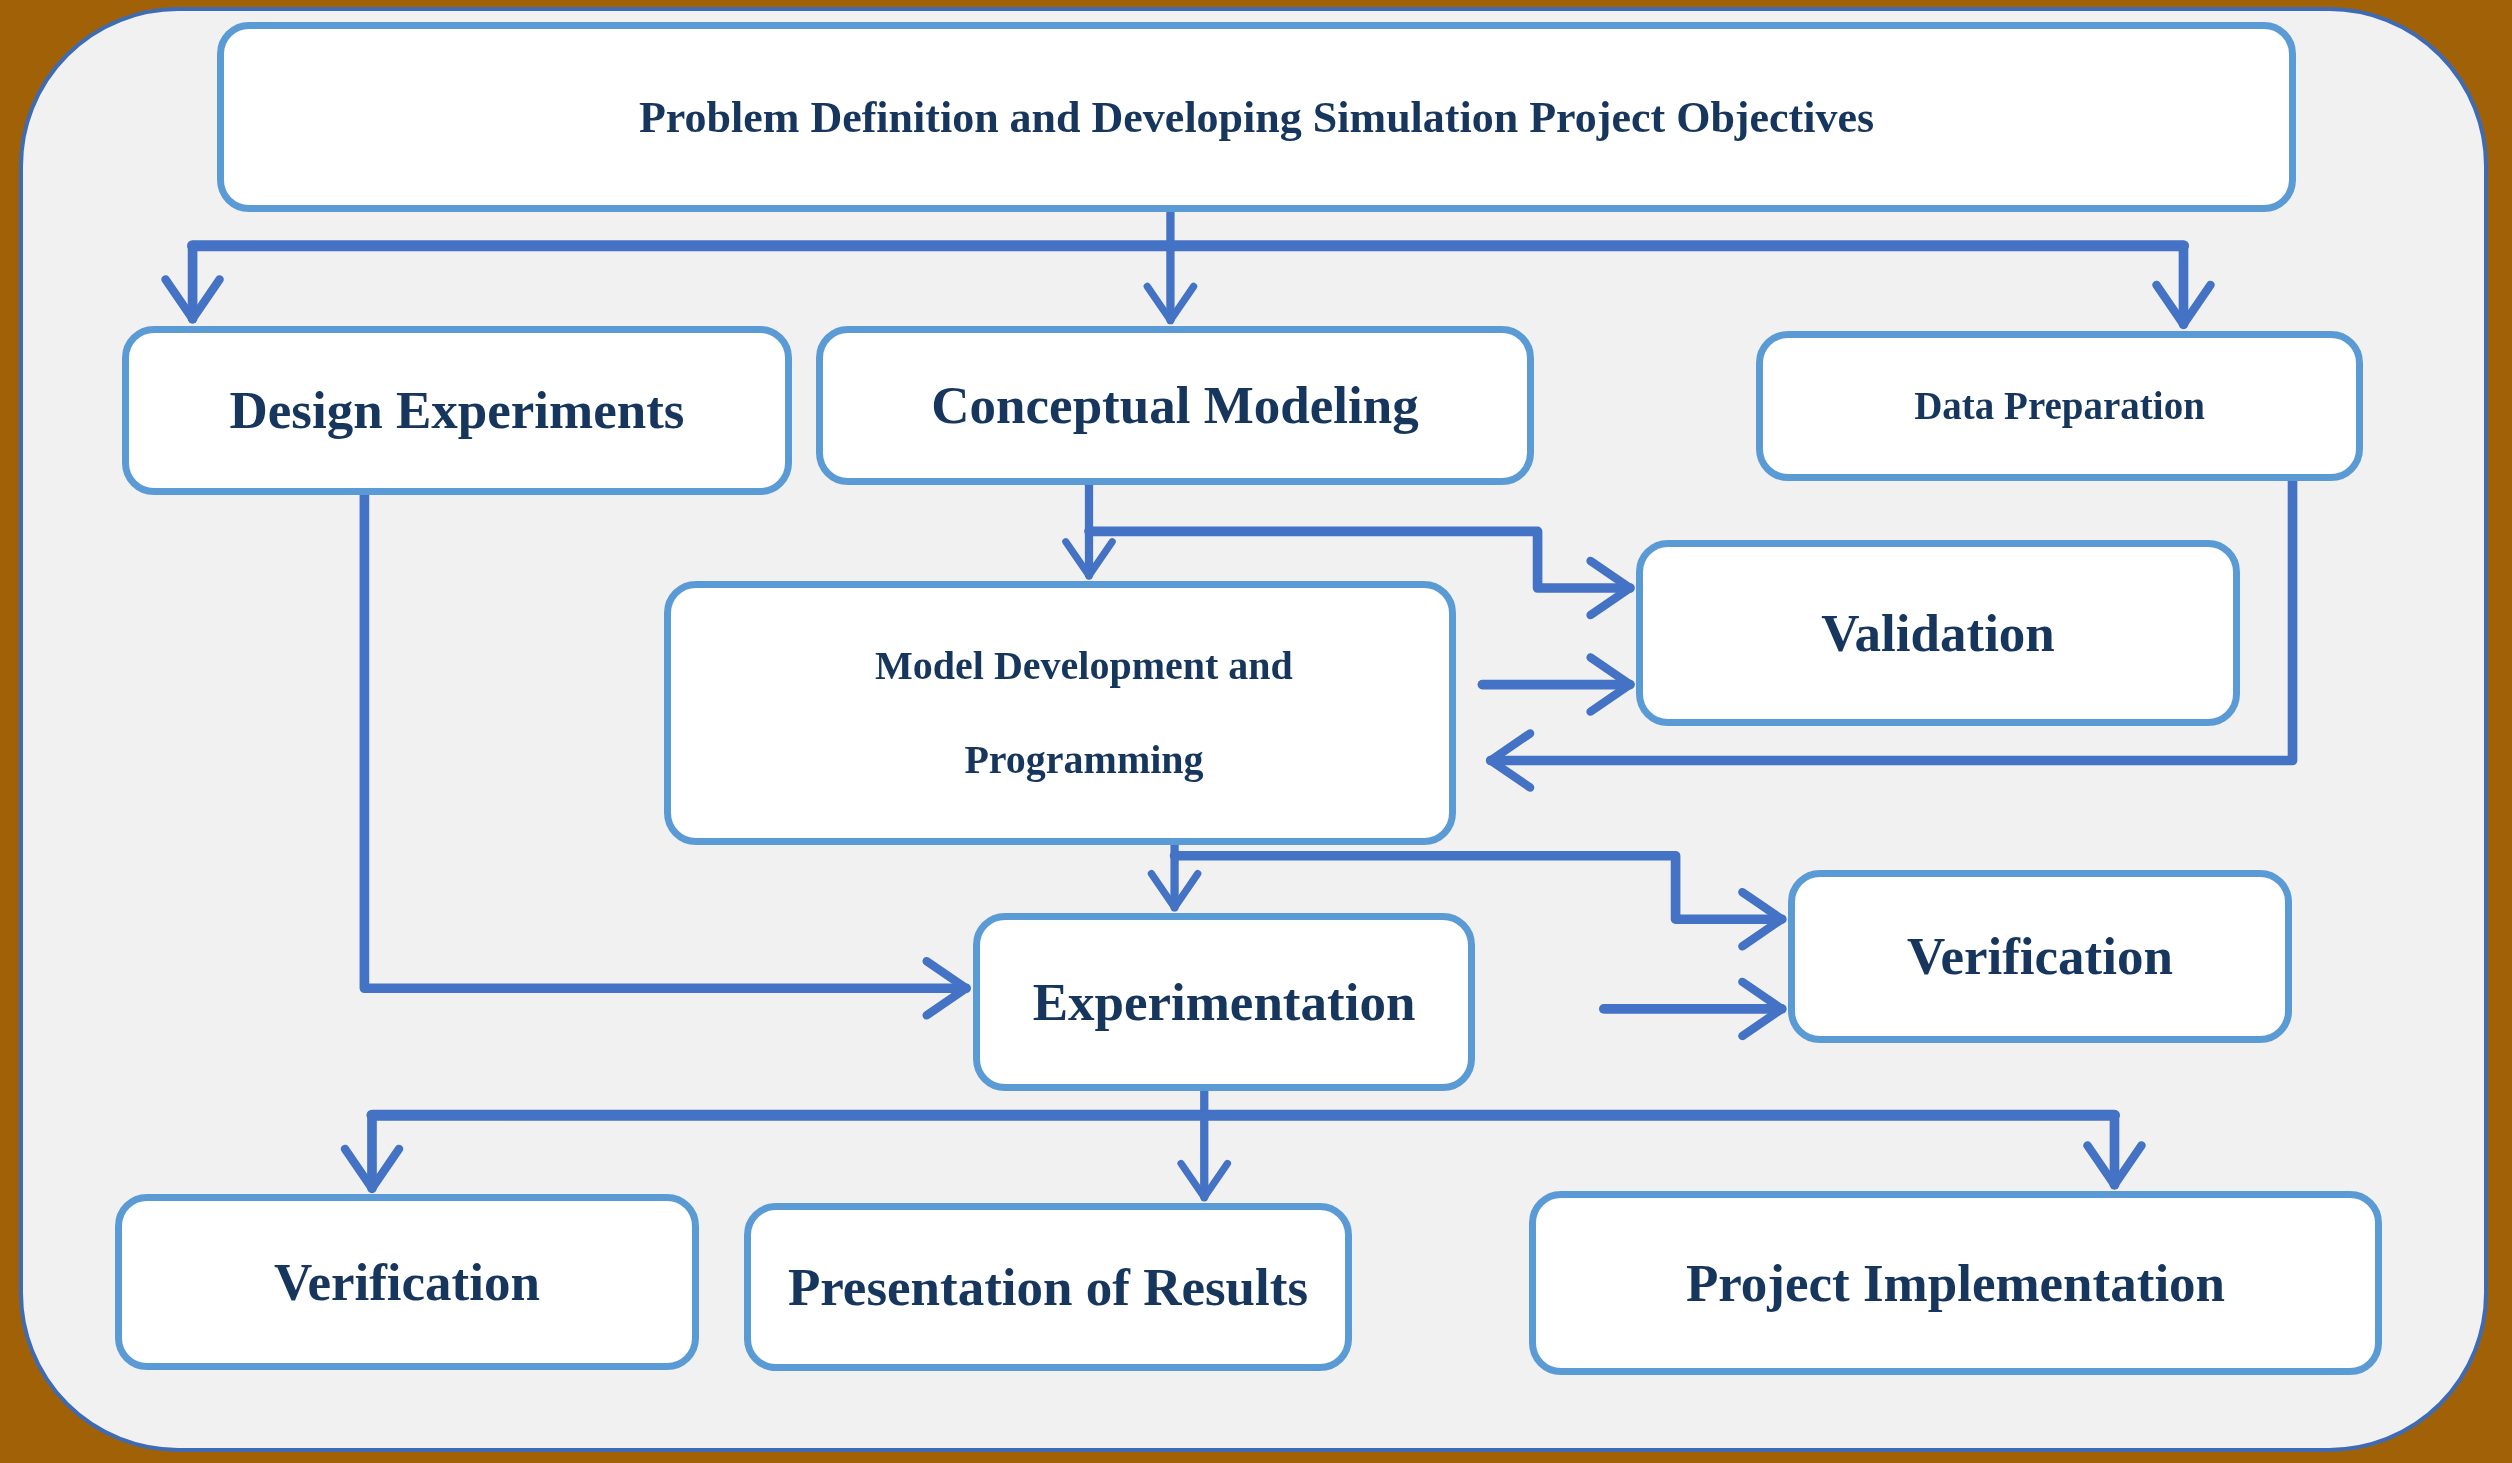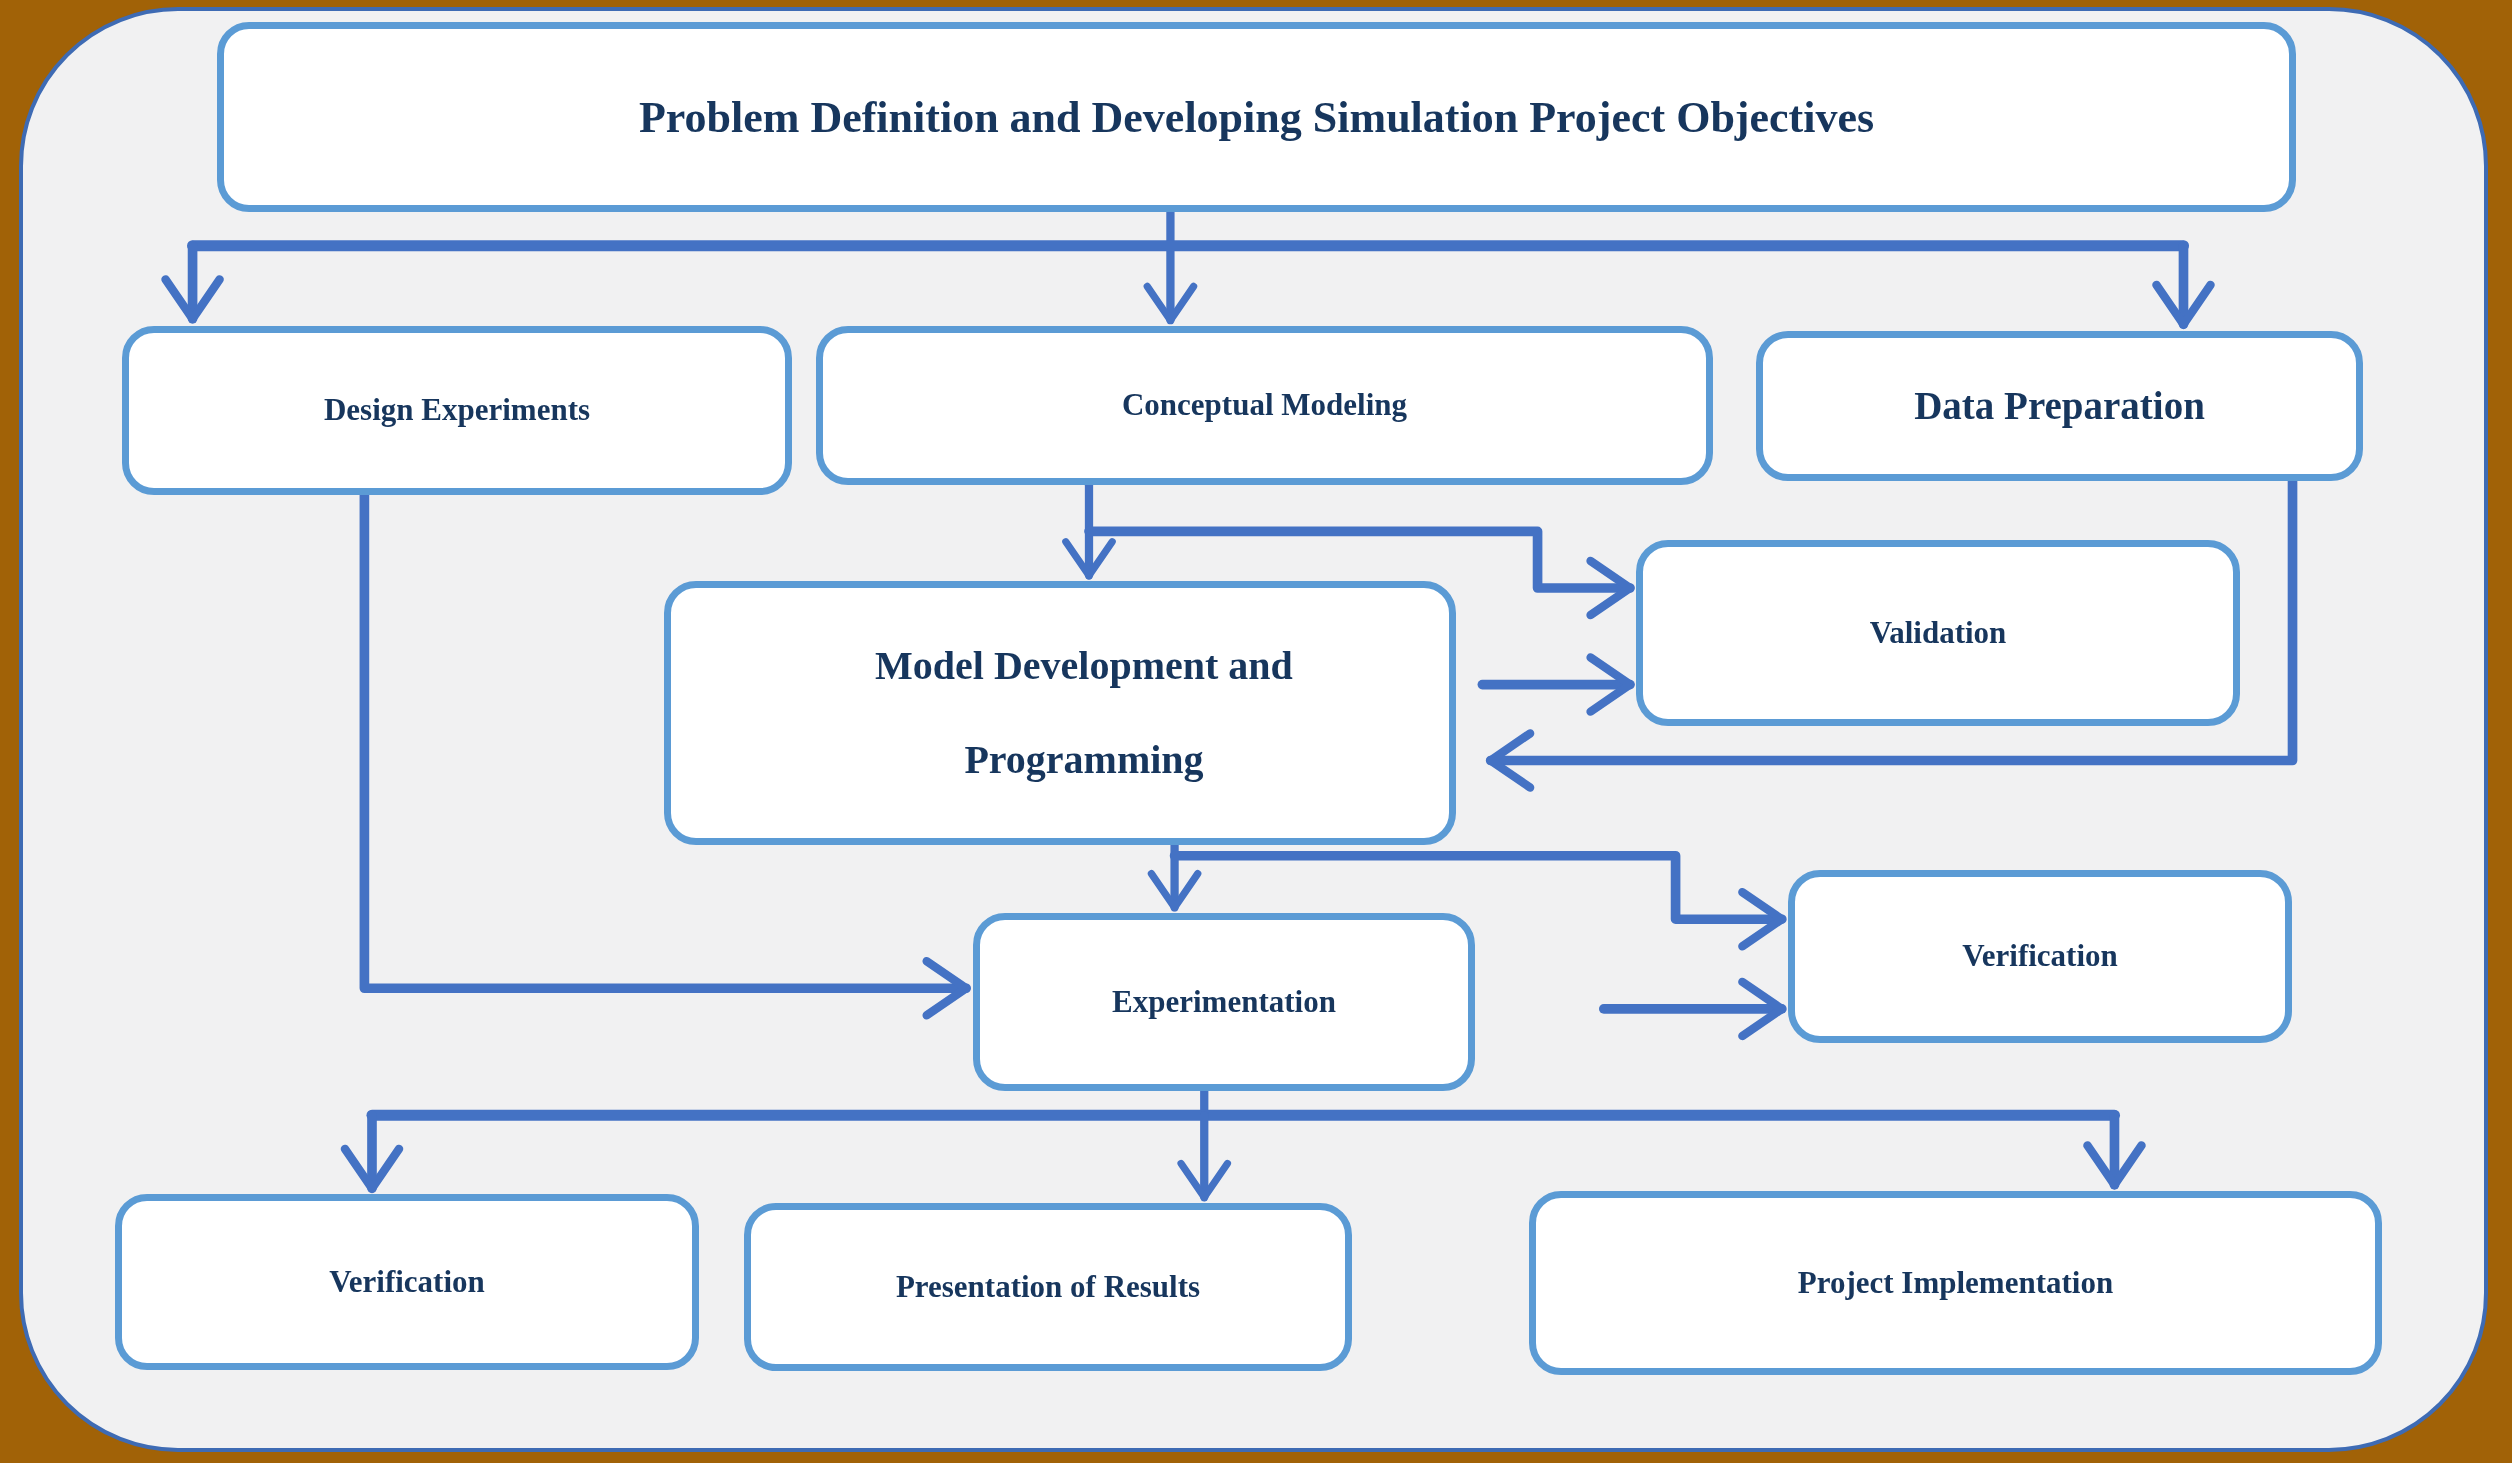--- a/index.html
+++ b/index.html
@@ -40,21 +40,21 @@
     border-radius:32px;
     box-sizing:border-box;
     display:flex;align-items:center;justify-content:center;
     text-align:center;
     color:var(--text);
     font-weight:bold;
     white-space:pre-line;
     line-height:1.25;
   }
   .fs-title{font-size:44px;}
-  .fs-std{font-size:31px;}
+  .fs-std{font-size:53px;}
   .fs-med{font-size:40px;line-height:2.35;}
   .fs-sm{font-size:39px;margin-left:32px;}
 </style>
 </head>
 <body>
 
 <div class="canvas">
 
   <div class="frame"></div>
 
@@ -91,21 +91,21 @@
     <path class="connector w16" d="M539 1616 L3064 1616"></path>
     <path class="connector w14" d="M539 1616 L539 1722" marker-end="url(#arrowhead)"></path>
     <path class="connector w12" d="M1745 1616 L1745 1735" marker-end="url(#arrowhead)"></path>
     <path class="connector w14" d="M3064 1616 L3064 1717" marker-end="url(#arrowhead)"></path>
   </svg>
 
   <div class="node fs-title" style="left:217px;top:22px;width:2079px;height:190px;">Problem Definition and Developing Simulation Project Objectives</div>
 
   <div class="node fs-std" style="left:122px;top:326px;width:670px;height:169px;">Design Experiments</div>
 
-  <div class="node fs-std" style="left:816px;top:326px;width:897px;height:159px;">Conceptual Modeling</div>
+  <div class="node fs-std" style="left:816px;top:326px;width:718px;height:159px;">Conceptual Modeling</div>
 
   <div class="node fs-sm" style="left:1724px;top:331px;width:607px;height:150px;">Data Preparation</div>
 
   <div class="node fs-med" style="left:664px;top:581px;width:792px;height:264px;padding-left:48px;">Model Development and
 Programming</div>
 
   <div class="node fs-std" style="left:1636px;top:540px;width:604px;height:186px;">Validation</div>
 
   <div class="node fs-std" style="left:973px;top:913px;width:502px;height:178px;">Experimentation</div>
 

